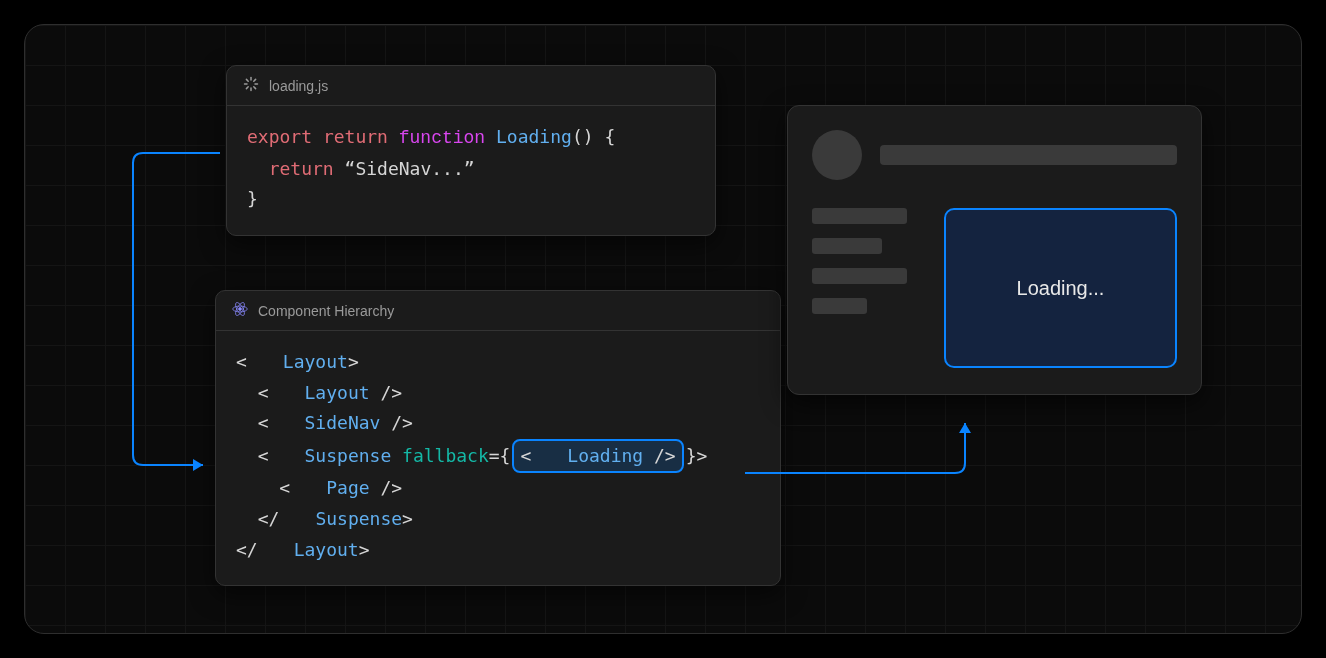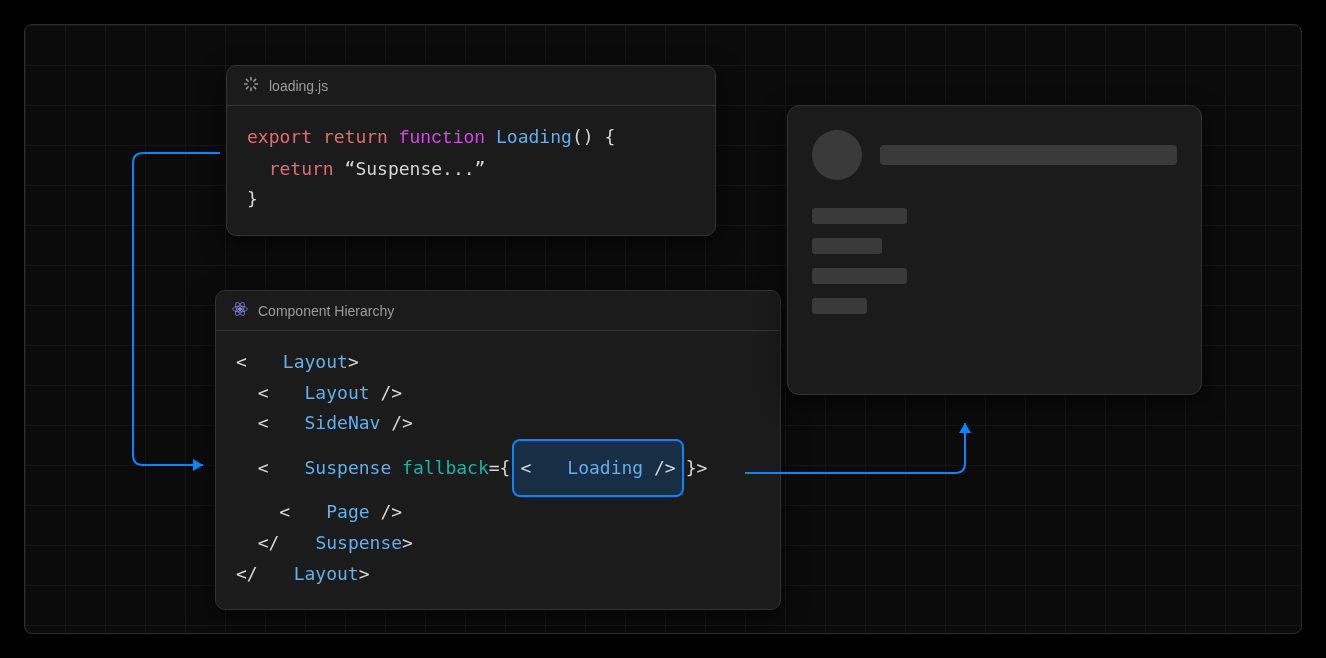--- a/index.html
+++ b/index.html
@@ -1,21 +1,21 @@
 <!DOCTYPE html>
 <html><head>
 <meta charset="utf-8">
 <style>
   * { box-sizing: border-box; margin: 0; padding: 0; }
   html, body { width: 1326px; height: 658px; background: #000; font-family: -apple-system, BlinkMacSystemFont, "Segoe UI", Helvetica, Arial, sans-serif; }
   .canvas {
     position: absolute;
     left: 24px; top: 24px; right: 24px; bottom: 24px;
     border: 1px solid #2e2e2e;
-    border-radius: 8px;
+    border-radius: 20px;
     background-color: #0b0b0b;
     background-image:
       linear-gradient(#151515 1px, transparent 1px),
       linear-gradient(90deg, #151515 1px, transparent 1px);
     background-size: 40px 40px;
     overflow: hidden;
   }
 
   .panel {
     position: absolute;
@@ -50,21 +50,21 @@
   .brace{ color: #d6d6d6; }
   .str  { color: #d6d6d6; }
   .tag  { color: #d6d6d6; }   
   .comp { color: #61afef; margin-left: 36px; }   
   .attr { color: #14b8a6; }
 
   .highlight-box {
     display: inline-block;
     border: 2px solid #0a84ff;
     border-radius: 8px;
-    padding: 12px 6px;
+    padding: 0 6px;
     margin: 0 2px;
     background: rgba(10,132,255,0.18);
   }
 
   
   .browser {
     position: absolute;
     width: 415px;
     height: 290px;
     background: #1b1b1b;
@@ -110,21 +110,21 @@
           <line x1="3.4" y1="3.4" x2="5.2" y2="5.2"></line>
               <line x1="10.8" y1="10.8" x2="12.6" y2="12.6"></line>
           <line x1="3.4" y1="12.6" x2="5.2" y2="10.8"></line>
               <line x1="10.8" y1="5.2" x2="12.6" y2="3.4"></line>
         </g>
           </svg>
       </span>
       <span>loading.js</span>
     </div>
     <div class="panel-body"><span class="kw">export</span> <span class="kw">return</span> <span class="kw2">function</span> <span class="fn">Loading</span><span class="brace">()</span><span class="brace"> {</span>
-  <span class="kw">return</span> <span class="str">“Suspense...”</span>
+  <span class="kw">return</span> <span class="str">“SideNav...”</span>
 <span class="brace">}</span></div>
   </div>
 
   <div class="panel" style="left:190px; top:265px; width:566px;">
     <div class="panel-header">
       <span>
         <svg viewBox="-11 -11 22 22">
             <g fill="none" stroke="#8a8aff" stroke-width="1">
           <circle r="2" fill="#8a8aff"></circle>
           <ellipse rx="10" ry="4"></ellipse>
@@ -149,20 +149,23 @@
       <div class="avatar"></div>
       <div class="titlebar"></div>
     </div>
     <div class="browser-body">
       <div class="sidebar">
         <div class="sbline a"></div>
         <div class="sbline b"></div>
         <div class="sbline c"></div>
         <div class="sbline d"></div>
       </div>
+      <div class="loading-area">
+        <span>Loading...</span>
+      </div>
     </div>
   </div>
 
   <svg class="arrow" style="left:0;top:0;" width="1278" height="610">
     <path d="M 195 128 L 118 128 Q 108 128 108 138 L 108 430 Q 108 440 118 440 L 178 440" fill="none" stroke="#0a84ff" stroke-width="2"></path>
     <path d="M 178 440 l -10 -6 l 0 12 z" fill="#0a84ff"></path>
   </svg>
 
   <svg class="arrow" style="left:0;top:0;" width="1278" height="610">
     <path d="M 720 448 L 930 448 Q 940 448 940 438 L 940 398" fill="none" stroke="#0a84ff" stroke-width="2"></path>

